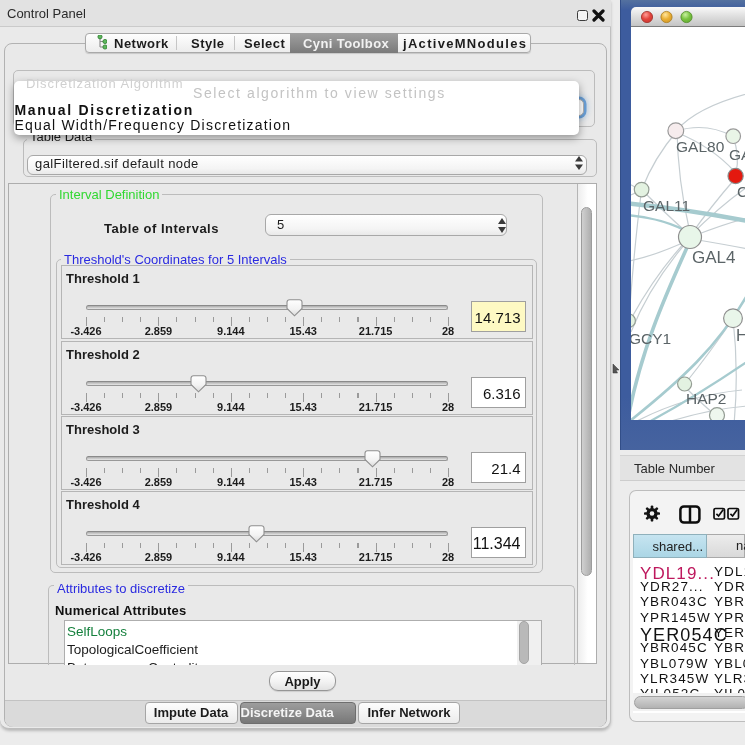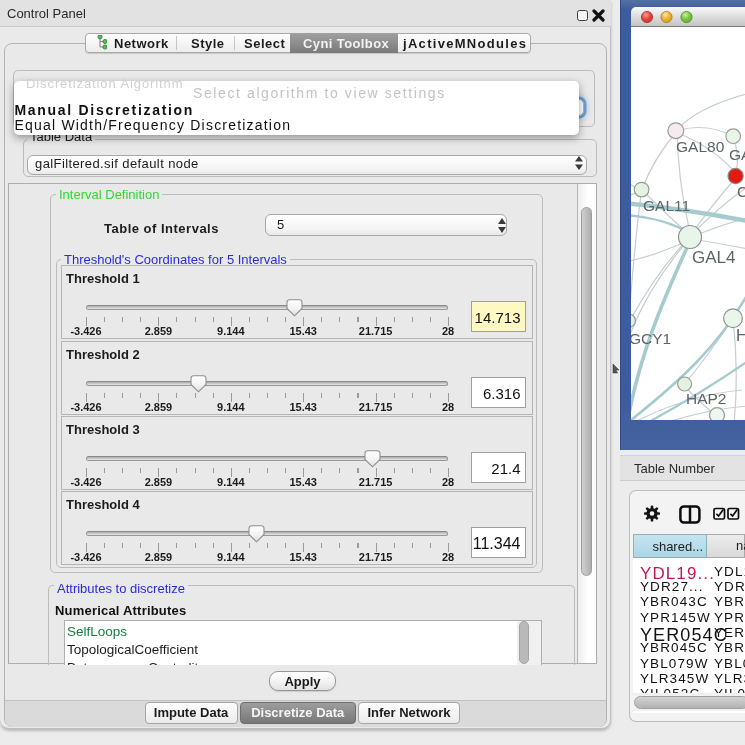--- a/index.html
+++ b/index.html
@@ -157,21 +157,21 @@
 <div style="left:55px;top:602.5px;font-size:13px;font-weight:bold;color:#111;white-space:nowrap;letter-spacing:0.2px;">Numerical Attributes</div>
 <div style="left:64px;top:620px;width:478px;height:45px;border:1px solid #aeaeae;border-bottom:none;background:#f0f0f0;"></div>
 <div style="left:65px;top:621px;width:452px;height:44px;background:#fff;"></div>
 <div style="left:67px;top:623.5px;font-size:13.5px;color:#15803d;white-space:nowrap;">SelfLoops</div>
 <div style="left:67px;top:641.5px;font-size:13.5px;color:#1c1c1c;white-space:nowrap;">TopologicalCoefficient</div>
 <div style="left:67px;top:659.5px;width:230px;height:5.5px;overflow:hidden;font-size:13.5px;color:#1c1c1c;white-space:nowrap;">BetweennessCentrality</div>
 <div style="left:518.5px;top:621px;width:10px;height:43px;border-radius:5px;background:#b9b9b9;border:1px solid #a5a5a5;"></div>
 <div style="left:269px;top:671px;width:67px;height:20px;border-radius:9px;background:linear-gradient(#ffffff,#f2f2f2 55%,#e2e2e2);border:1px solid #969696;text-align:center;line-height:19px;font-size:13px;font-weight:bold;color:#1a1a1a;box-shadow:0 1px 1px rgba(0,0,0,0.12);">Apply</div>
 <div style="left:5px;top:700px;width:601px;height:27px;background:#dadada;border-top:1px solid #c2c2c2;border-radius:0 0 8px 8px;"></div>
 <div class="b13" style="left:144.5px;top:702px;width:93px;height:22px;background:linear-gradient(#fdfdfd,#ebebeb);border:1px solid #a5a5a5;border-radius:4px;text-align:center;line-height:20px;">Impute Data</div>
-<div style="left:239.5px;top:702px;width:116.5px;height:22px;background:linear-gradient(#9d9d9d,#787878);border:1px solid #6e6e6e;border-radius:4px;text-align:center;line-height:20px;font-size:13px;font-weight:bold;color:#f4f4f4;white-space:nowrap;">Discretize Data</div>
+<div style="left:239.5px;top:702px;width:116.5px;height:22px;background:linear-gradient(#9d9d9d,#787878);border:1px solid #6e6e6e;border-radius:4px;text-align:left;line-height:20px;font-size:13px;font-weight:bold;color:#f4f4f4;white-space:nowrap;">Discretize Data</div>
 <div class="b13" style="left:358px;top:702px;width:102px;height:22px;background:linear-gradient(#fdfdfd,#ebebeb);border:1px solid #a5a5a5;border-radius:4px;text-align:center;line-height:20px;">Infer Network</div>
 <svg style="left:612px;top:363px" width="9" height="11">
     <path d="M1,10 L1,1 L7,7 L4,7 L5.5,10 Z" fill="#555" stroke="#333" stroke-width="0.5"></path>
   </svg>
 <div style="left:620px;top:0;width:125px;height:450px;background:linear-gradient(#54719f,#3d5c9e 10px,#3d5c9e 88%,#46639f);border-left:1px solid #324e88;"></div>
 <div style="left:631px;top:7px;width:114px;height:20px;background:linear-gradient(#f9f9f9,#e3e3e3 40%,#c4c4c4);border-bottom:1px solid #7c7c7c;border-top-left-radius:5px;"></div>
 <svg style="left:637px;top:8px" width="60" height="18">
 <defs>
 <radialGradient id="rl" cx="0.4" cy="0.3" r="0.9">
         <stop offset="0" stop-color="#ff9d96"></stop>

